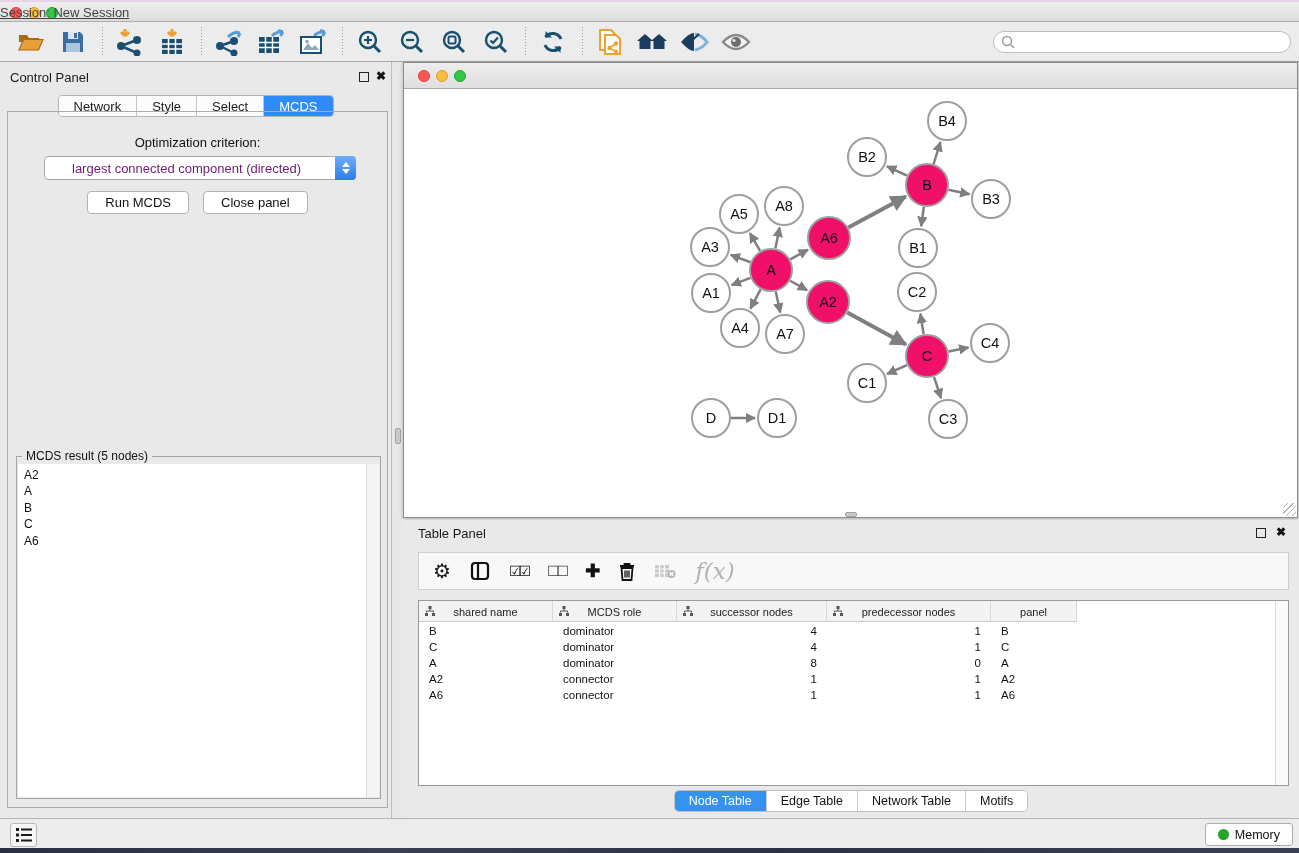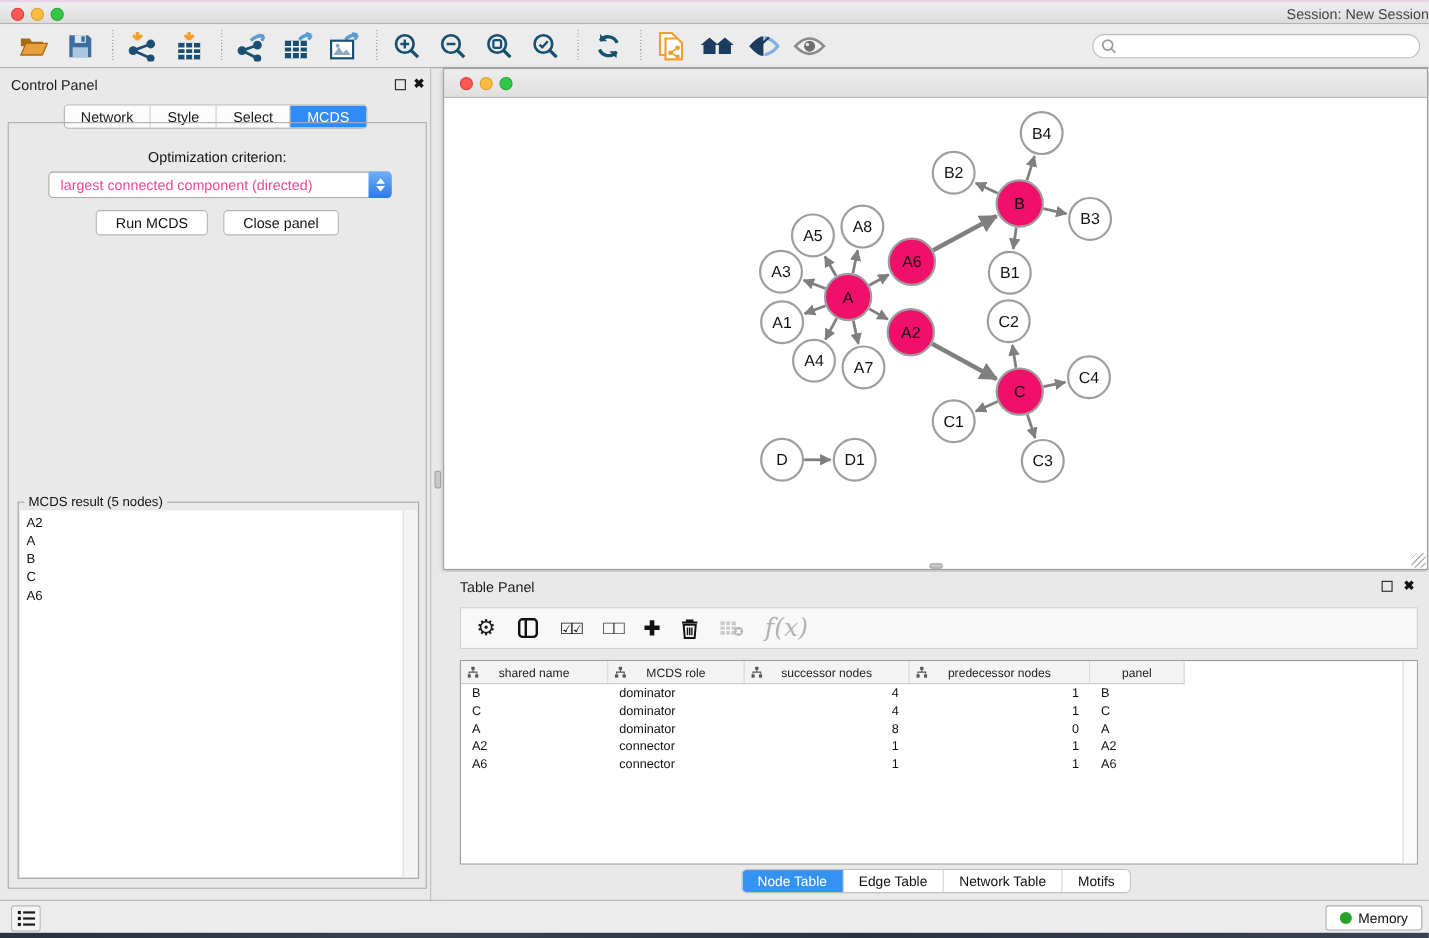--- a/index.html
+++ b/index.html
@@ -8,22 +8,22 @@
   .screen { position:relative; width:1299px; height:853px; background:#E8E8E8; }
 
   
   .titlebar { position:absolute; left:0; top:0; width:1299px; height:22px;
     background:linear-gradient(#EFEFEF,#DCDCDC); border-top:2px solid #E8D3E8;
     border-bottom:1px solid #ADADAD; }
   .tl { position:absolute; top:5px; width:12px; height:12px; border-radius:50%; }
   .tl.red { background:#FC5753; border:1px solid #DF3E38; }
   .tl.yellow { background:#FDBC40; border:1px solid #DE9F34; }
   .tl.green { background:#33C748; border:1px solid #27A534; }
-  .titlebar .title { position:absolute; left:0; right:0; top:3px; text-align:right;
-    font-size:13px; color:#444; }
+  .titlebar .title { position:absolute; left:0; right:0; top:3px; text-align:left;
+    font-size:13px; color:#444;text-decoration:underline; }
 
   
   .toolbar { position:absolute; left:0; top:22px; width:1299px; height:40px;
     background:#ECECEC; border-bottom:1px solid #A8A8A8;
     display:flex; align-items:center; padding-left:14px; }
   .tbtn { width:34px; height:32px; display:flex; align-items:center; justify-content:center;
     margin-right:8px; }
   .tsep { width:1px; height:30px; margin:0 10px 0 4px;
     background-image:repeating-linear-gradient(#9A9A9A 0 1px, transparent 1px 3px); }
   .search-wrap { margin-left:auto; margin-right:8px; position:relative; }
@@ -43,21 +43,21 @@
   .cp-tab { padding:3px 15px; font-size:13px; color:#1A1A1A; border-right:1px solid #C6C6C6;
     background:#FCFCFC; white-space:nowrap; }
   .cp-tab:last-child { border-right:none; }
   .cp-tab.sel { background:#2E8BF7; color:#fff; }
   .cp-content { position:absolute; left:7px; top:49px; width:381px; bottom:10px;
     border:1px solid #ACACAC;text-decoration:underline; }
   .opt-label { position:absolute; top:23px; left:0; right:0; text-align:center;
     font-size:13px; color:#111; }
   .dropdown { position:absolute; left:36px; top:44px; width:312px; height:24px;
     background:#fff; border:1px solid #A9A9A9; border-radius:4px; display:flex; align-items:center; }
-  .dropdown .dval { flex:1; font-size:13px; color:#ec4899; padding-left:10px; white-space:nowrap; }
+  .dropdown .dval { flex:1; font-size:13px; color:#701a75; padding-left:27px; white-space:nowrap; }
   .dropdown .stepper { width:21px; height:24px; margin:-1px -1px -1px 0;
     background:linear-gradient(#6FAEF9,#2D7BE8); border-radius:0 4px 4px 0;
     display:flex; flex-direction:column; align-items:center; justify-content:center; gap:2px; }
   .arr-up { width:0; height:0; border-left:4px solid transparent; border-right:4px solid transparent;
     border-bottom:5px solid #fff; }
   .arr-dn { width:0; height:0; border-left:4px solid transparent; border-right:4px solid transparent;
     border-top:5px solid #fff; }
   .btn-row { position:absolute; top:79px; left:0; right:0; display:flex; justify-content:center; gap:14px; }
   .pbtn { background:#FFFFFF; border:1px solid #B3B3B3; border-radius:4px;
     font-size:13px; color:#111; padding:3px 17px; font-family:"Liberation Sans", sans-serif; }

